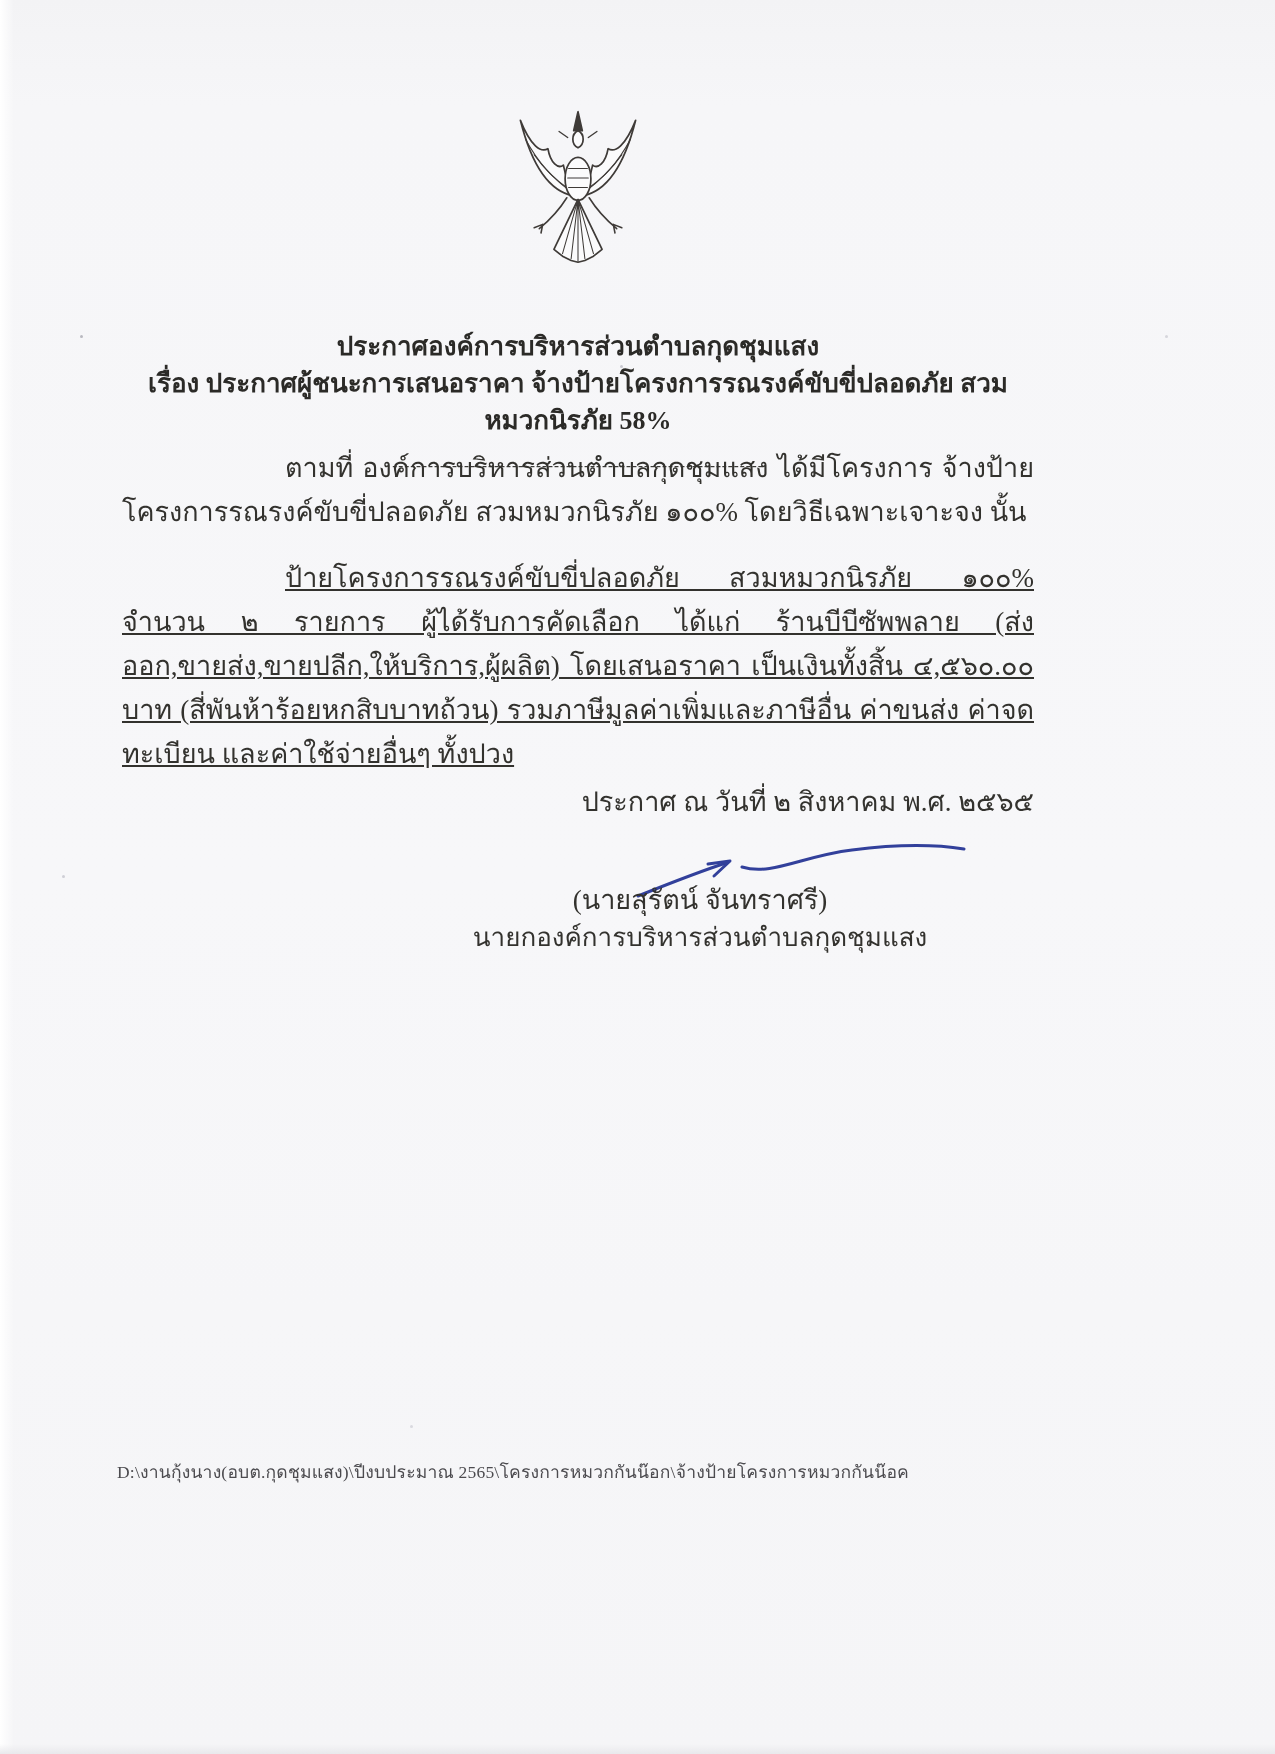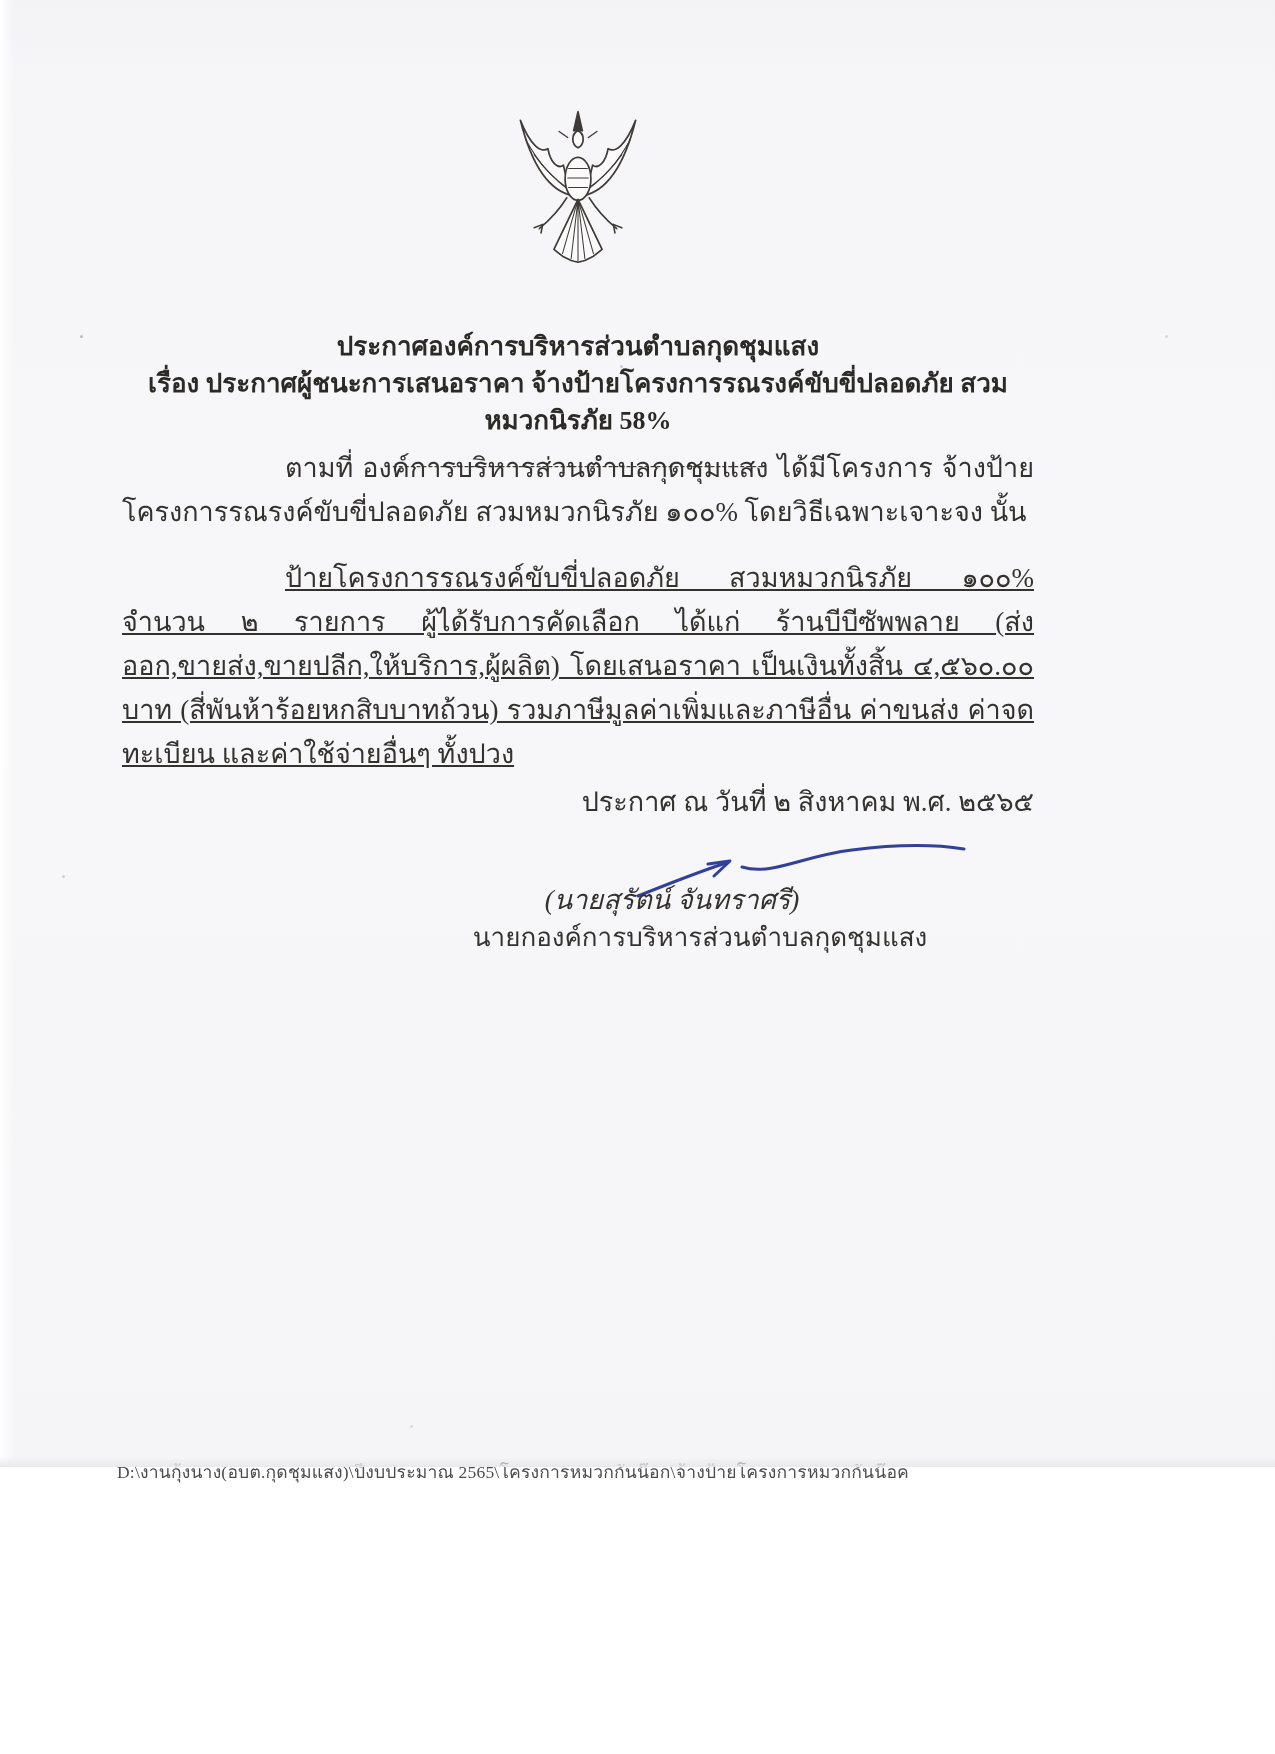--- a/index.html
+++ b/index.html
@@ -4,21 +4,21 @@
 <style>
   html, body { margin: 0; padding: 0; }
   body {
     width: 1275px; height: 1754px;
     background: #ffffff;
     font-family: "Liberation Serif", "DejaVu Serif", serif;
     overflow: hidden;
   }
   .page {
     position: relative;
-    width: 1275px; height: 1467px;
+    width: 1275px; height: 1754px;
     background: linear-gradient(180deg, #f3f3f5 0%, #f6f6f8 6%, #f7f7f9 50%, #f5f5f7 100%);
     color: #2f2e2b;
   }
   
   .page::before {
     content: "";
     position: absolute; left: 0; top: 0; width: 14px; height: 100%;
     background: linear-gradient(90deg, #ffffff, rgba(255,255,255,0));
   }
   .page::after {
@@ -55,21 +55,21 @@
   .para2 { top: 556px; text-decoration: underline; }
 
   .date-line {
     position: absolute; left: 122px; top: 780px; width: 912px;
     box-sizing: border-box; padding-left: 70px;
     text-align: right; font-size: 27px; color: #33322e;
   }
 
   .signature-stroke { position: absolute; left: 630px; top: 834px; width: 340px; height: 70px; }
 
-  .sig-name  { position: absolute; left: 472px; top: 878px; width: 400px; text-align: center; font-size: 27px; color: #33322e; font-style: italic; }
+  .sig-name  { position: absolute; left: 500px; top: 878px; width: 400px; text-align: center; font-size: 27px; color: #33322e; }
   .sig-title { position: absolute; left: 440px; top: 916px; width: 520px; text-align: center; font-size: 26px; color: #33322e; }
 
   .footer-path {
     position: absolute; left: 117px; top: 1458px;
     font-size: 17.5px; color: #4c4b4f; letter-spacing: 0.2px;
     font-family: "Liberation Serif", "DejaVu Serif", serif;
   }
 </style>
 </head>
 <body>

